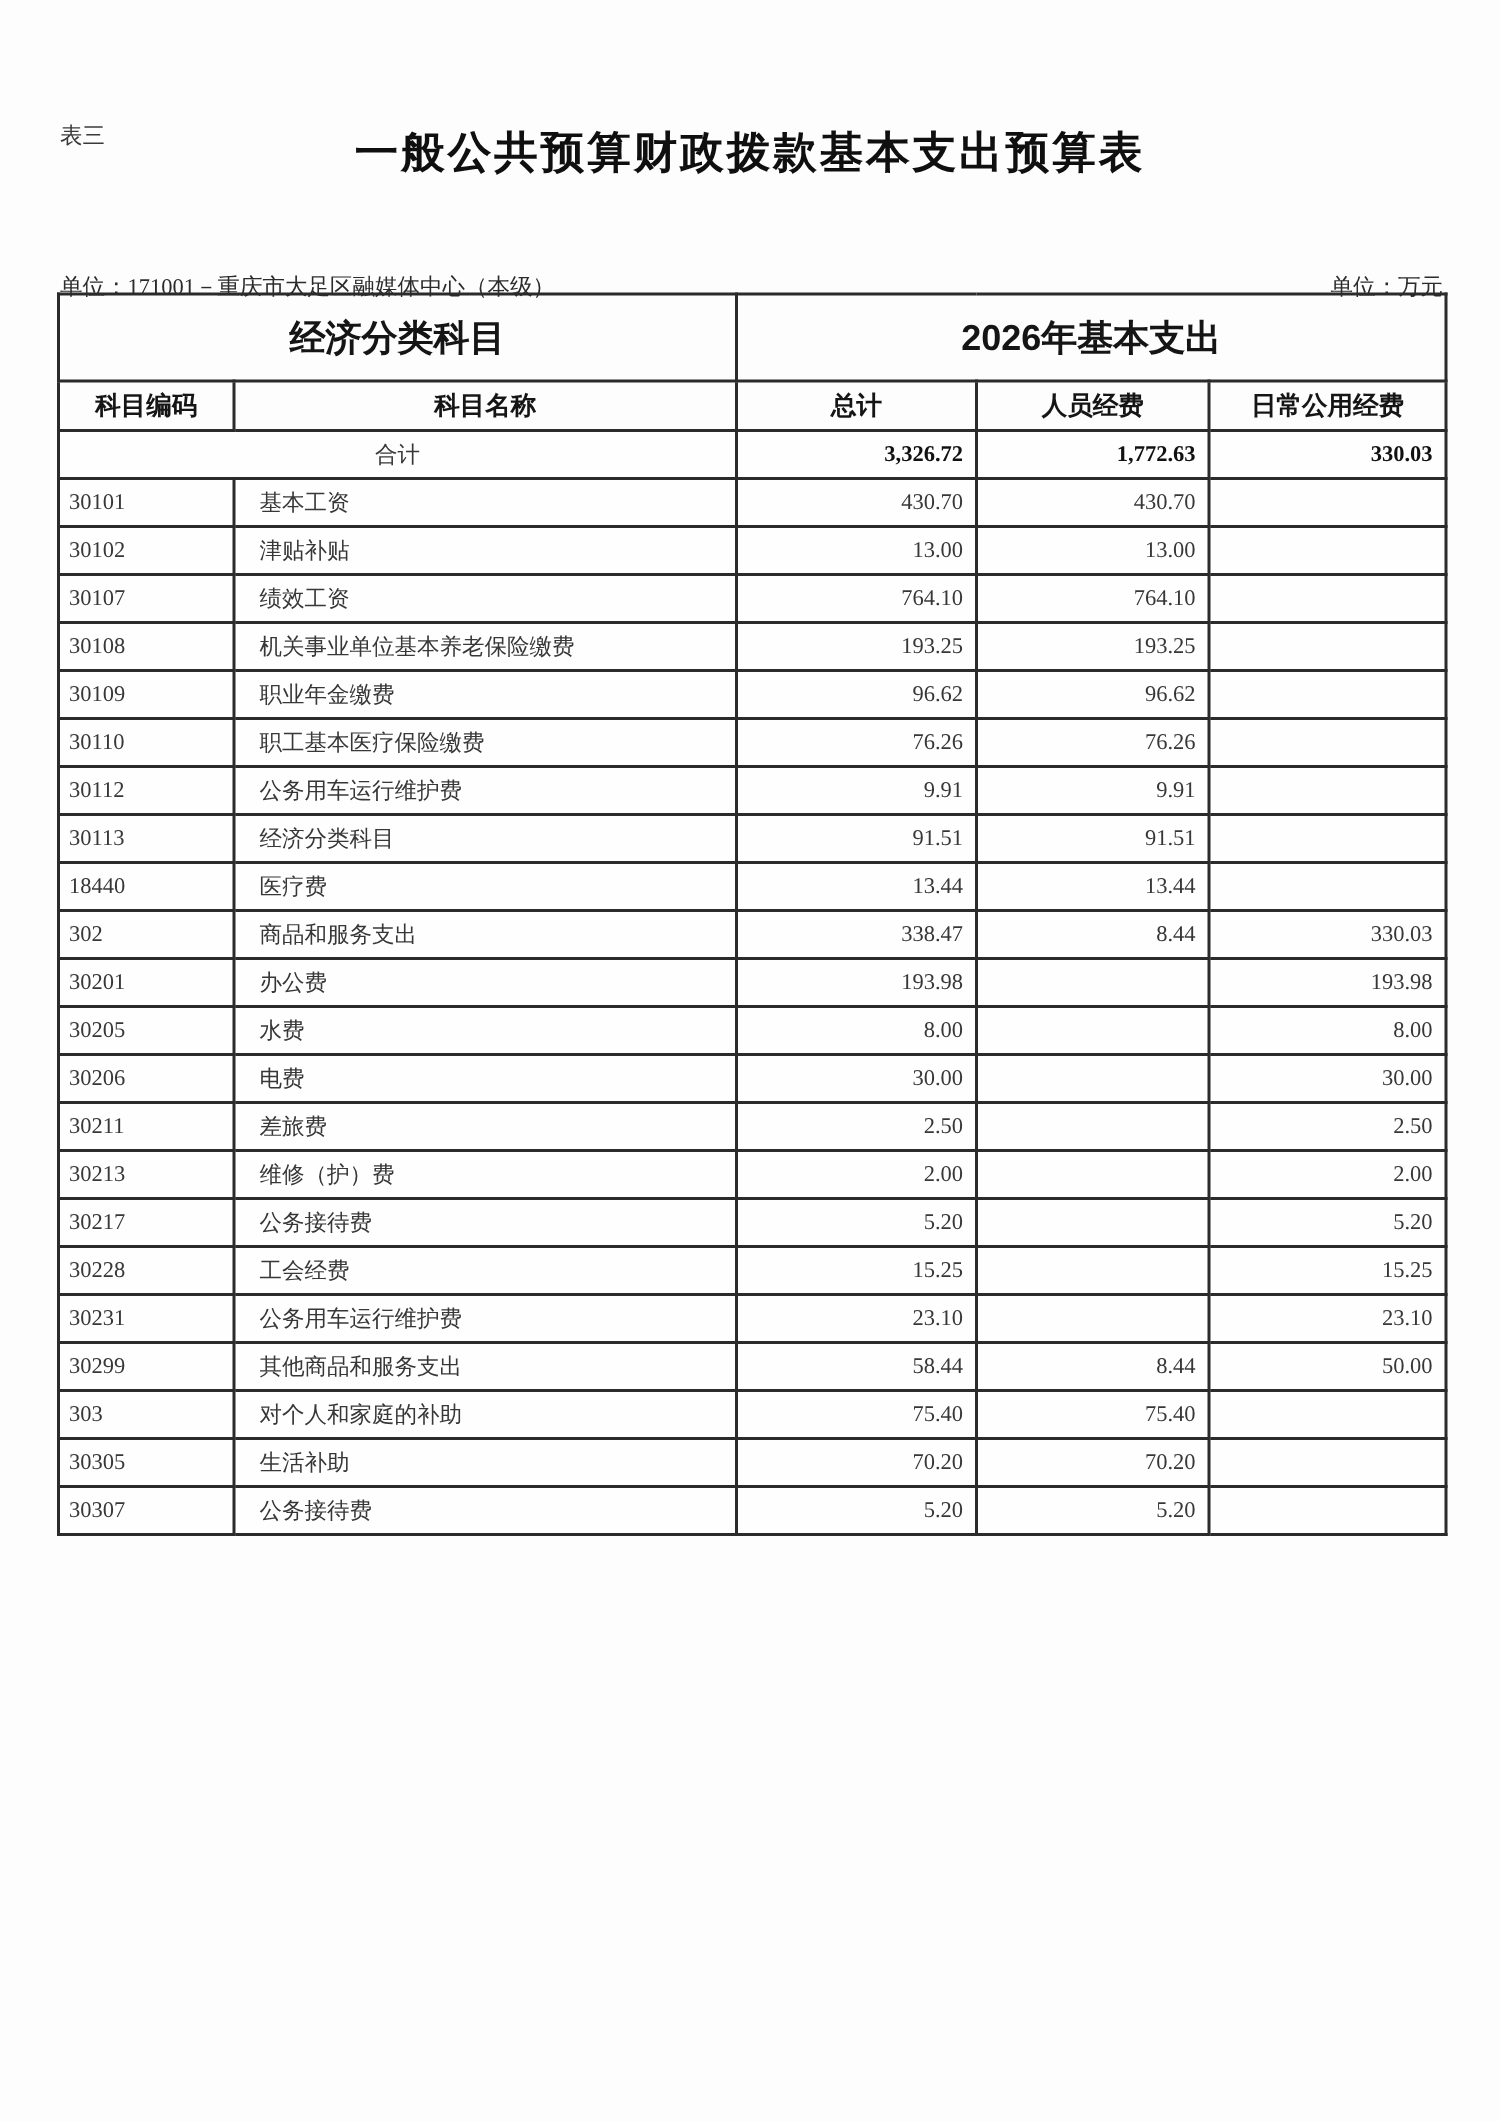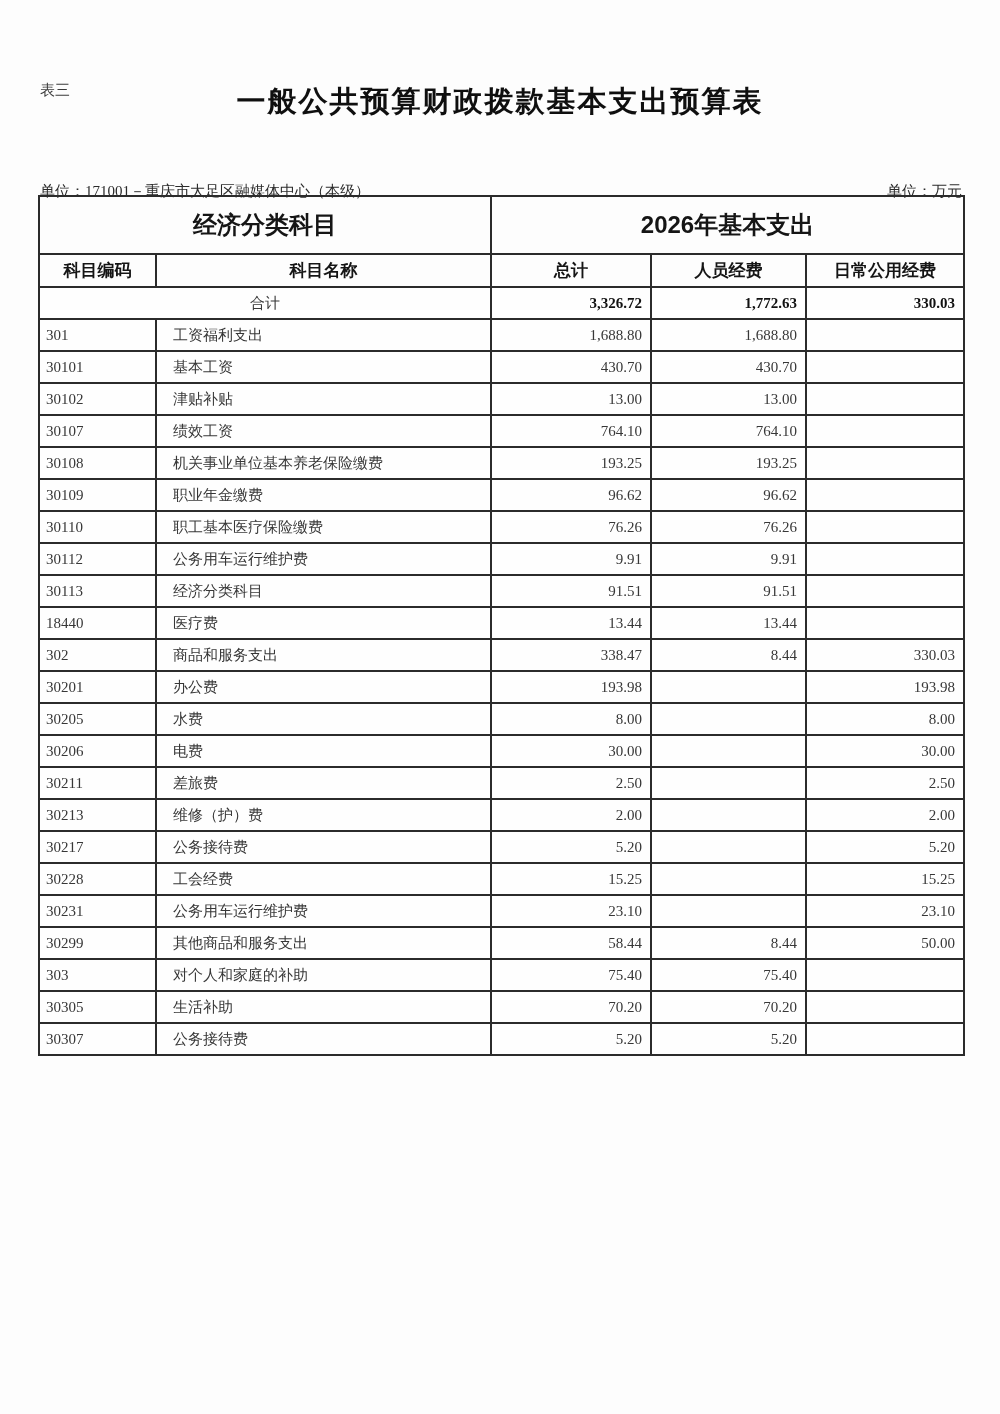--- a/index.html
+++ b/index.html
@@ -88,27 +88,20 @@
         <th>日常公用经费</th>
       </tr>
     </thead>
     <tbody id="table-body">
       <tr class="total-row">
         <td colspan="2" class="name-center">合计</td>
         <td class="num">3,326.72</td>
         <td class="num">1,772.63</td>
         <td class="num">330.03</td>
       </tr>
-    <tr>
-          <td class="code">301</td>
-          <td class="name">工资福利支出</td>
-          <td class="num">1,688.80</td>
-          <td class="num">1,688.80</td>
-          <td class="num"></td>
-        </tr>
         <tr>
           <td class="code">30101</td>
           <td class="name">基本工资</td>
           <td class="num">430.70</td>
           <td class="num">430.70</td>
           <td class="num"></td>
         </tr>
         <tr>
           <td class="code">30102</td>
           <td class="name">津贴补贴</td>

